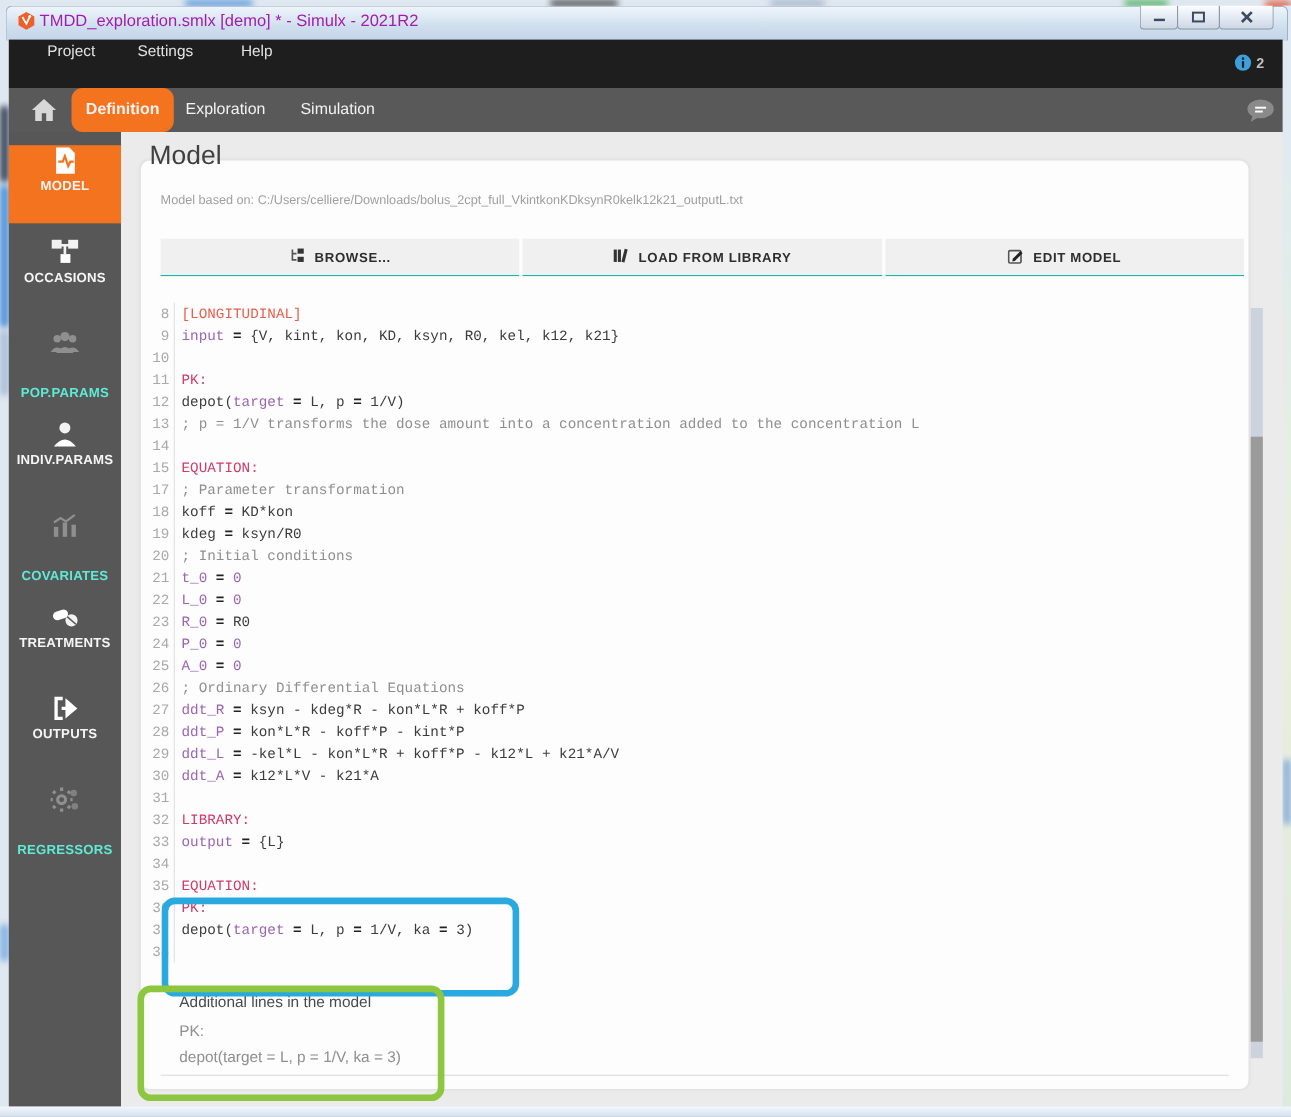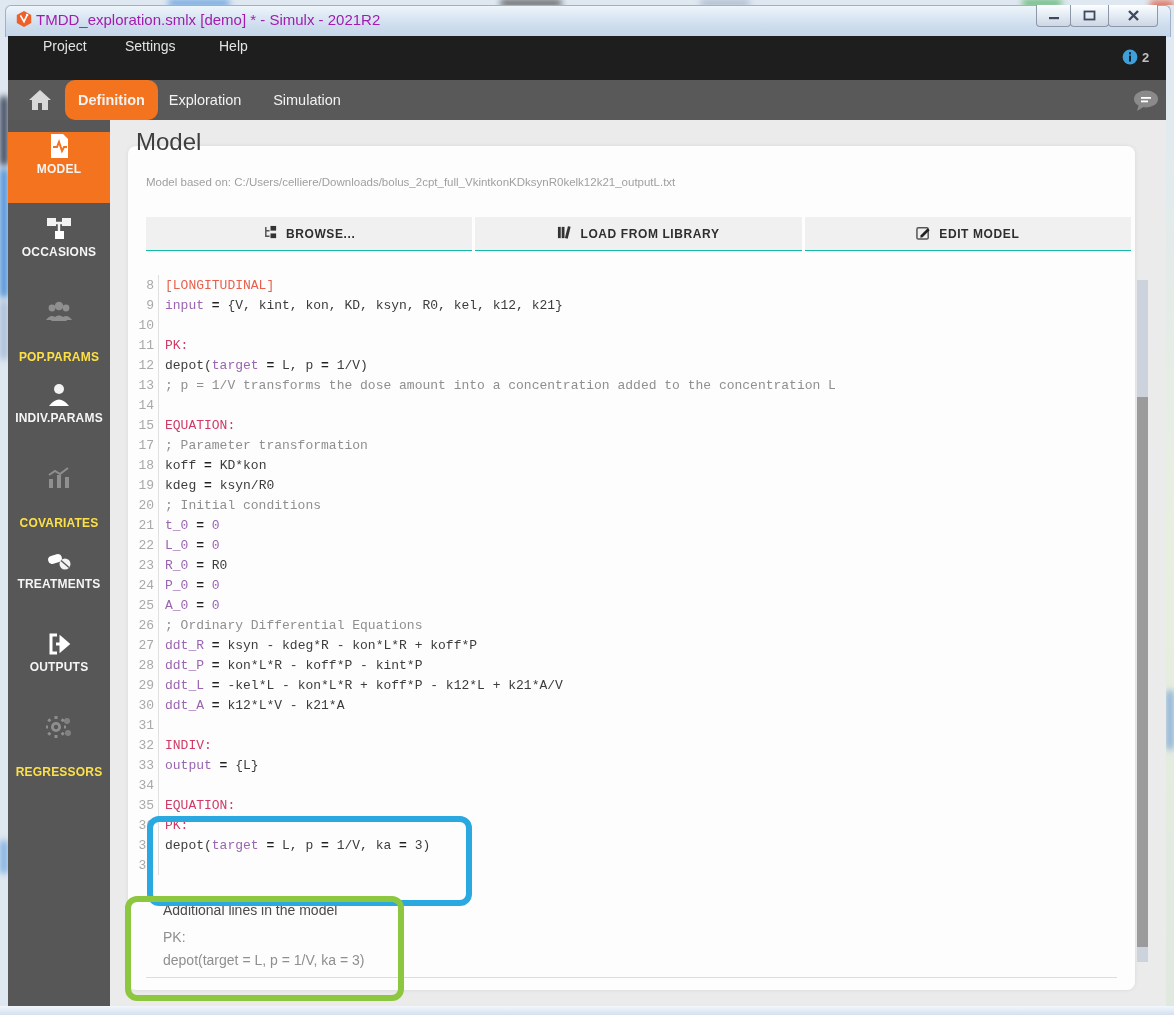--- a/index.html
+++ b/index.html
@@ -27,21 +27,21 @@
   .tab{position:absolute;top:0;height:40px;display:flex;align-items:center;justify-content:center;
        color:#f2f2f2;font-size:14.5px;cursor:pointer;}
   .tab.active{background:#F4731E;font-weight:bold;}
 
   
   .sidebar{left:8px;top:120px;width:102px;height:886px;background:#575757;}
   .side-item{position:relative;width:102px;height:71px;text-align:center;cursor:pointer;}
   .side-item.active{background:#F4731E;}
   .side-item .sicon{display:block;margin:12px auto 2px auto;width:28px;height:28px;}
   .side-label{font-size:12px;font-weight:bold;letter-spacing:.2px;color:#f5f5f5;}
-  .side-item.dim .side-label{color:#fde047;margin-top:24px;}
+  .side-item.dim .side-label{color:#5eead4;margin-top:24px;}
 
   
   .content-bg{left:110px;top:120px;width:1056px;height:886px;background:#ebebeb;}
   .card{left:128px;top:146px;width:1007px;height:844px;background:#fdfdfd;border-radius:8px;
         box-shadow:0 0 4px rgba(0,0,0,.08);}
   .page-title{left:136px;top:128px;font-size:24px;color:#3f3f3f;}
   .path-text{left:146px;top:176px;font-size:11.5px;color:#9f9f9f;}
   .toolbar{left:146px;top:217px;width:985px;height:34px;display:flex;gap:3px;}
   .tool-btn{flex:1;background:#f0f0f0;border-bottom:1px solid #14b8a6;display:flex;
             align-items:center;justify-content:center;gap:8px;cursor:pointer;
@@ -276,21 +276,21 @@
       <div class="eline"><span class="lnum">22</span><span class="lsep"></span><span class="lcode"><span class="tok-kw">L_0</span><span class="tok-op"> = </span><span class="tok-num">0</span></span></div>
       <div class="eline"><span class="lnum">23</span><span class="lsep"></span><span class="lcode"><span class="tok-kw">R_0</span><span class="tok-op"> = </span><span class="tok-tx">R0</span></span></div>
       <div class="eline"><span class="lnum">24</span><span class="lsep"></span><span class="lcode"><span class="tok-kw">P_0</span><span class="tok-op"> = </span><span class="tok-num">0</span></span></div>
       <div class="eline"><span class="lnum">25</span><span class="lsep"></span><span class="lcode"><span class="tok-kw">A_0</span><span class="tok-op"> = </span><span class="tok-num">0</span></span></div>
       <div class="eline"><span class="lnum">26</span><span class="lsep"></span><span class="lcode"><span class="tok-cm">; Ordinary Differential Equations</span></span></div>
       <div class="eline"><span class="lnum">27</span><span class="lsep"></span><span class="lcode"><span class="tok-kw">ddt_R</span><span class="tok-op"> = </span><span class="tok-tx">ksyn - kdeg*R - kon*L*R + koff*P</span></span></div>
       <div class="eline"><span class="lnum">28</span><span class="lsep"></span><span class="lcode"><span class="tok-kw">ddt_P</span><span class="tok-op"> = </span><span class="tok-tx">kon*L*R - koff*P - kint*P</span></span></div>
       <div class="eline"><span class="lnum">29</span><span class="lsep"></span><span class="lcode"><span class="tok-kw">ddt_L</span><span class="tok-op"> = </span><span class="tok-tx">-kel*L - kon*L*R + koff*P - k12*L + k21*A/V</span></span></div>
       <div class="eline"><span class="lnum">30</span><span class="lsep"></span><span class="lcode"><span class="tok-kw">ddt_A</span><span class="tok-op"> = </span><span class="tok-tx">k12*L*V - k21*A</span></span></div>
       <div class="eline"><span class="lnum">31</span><span class="lsep"></span><span class="lcode"></span></div>
-      <div class="eline"><span class="lnum">32</span><span class="lsep"></span><span class="lcode"><span class="tok-blk">INDIV:</span></span></div>
+      <div class="eline"><span class="lnum">32</span><span class="lsep"></span><span class="lcode"><span class="tok-blk">LIBRARY:</span></span></div>
       <div class="eline"><span class="lnum">33</span><span class="lsep"></span><span class="lcode"><span class="tok-kw">output</span><span class="tok-op"> = </span><span class="tok-tx">{L}</span></span></div>
       <div class="eline"><span class="lnum">34</span><span class="lsep"></span><span class="lcode"></span></div>
       <div class="eline"><span class="lnum">35</span><span class="lsep"></span><span class="lcode"><span class="tok-blk">EQUATION:</span></span></div>
       <div class="eline"><span class="lnum">36</span><span class="lsep"></span><span class="lcode"><span class="tok-blk">PK:</span></span></div>
       <div class="eline"><span class="lnum">37</span><span class="lsep"></span><span class="lcode"><span class="tok-tx">depot(</span><span class="tok-kw">target</span><span class="tok-op"> = </span><span class="tok-tx">L, p</span><span class="tok-op"> = </span><span class="tok-tx">1/V, ka</span><span class="tok-op"> = </span><span class="tok-tx">3)</span></span></div>
       <div class="eline"><span class="lnum">38</span><span class="lsep"></span><span class="lcode"></span></div>
     </div>
 
   <div class="abs card-divider"></div>
 

